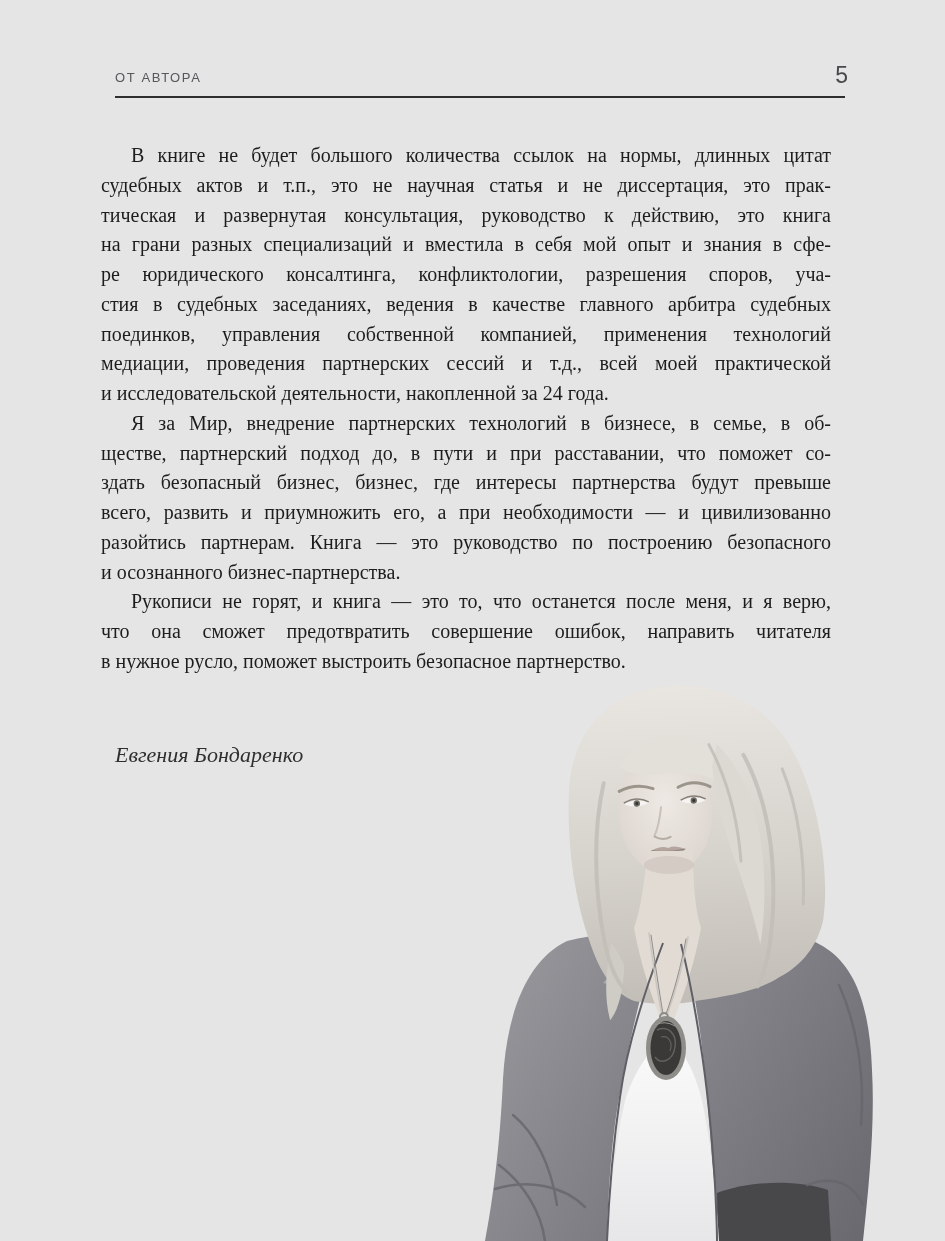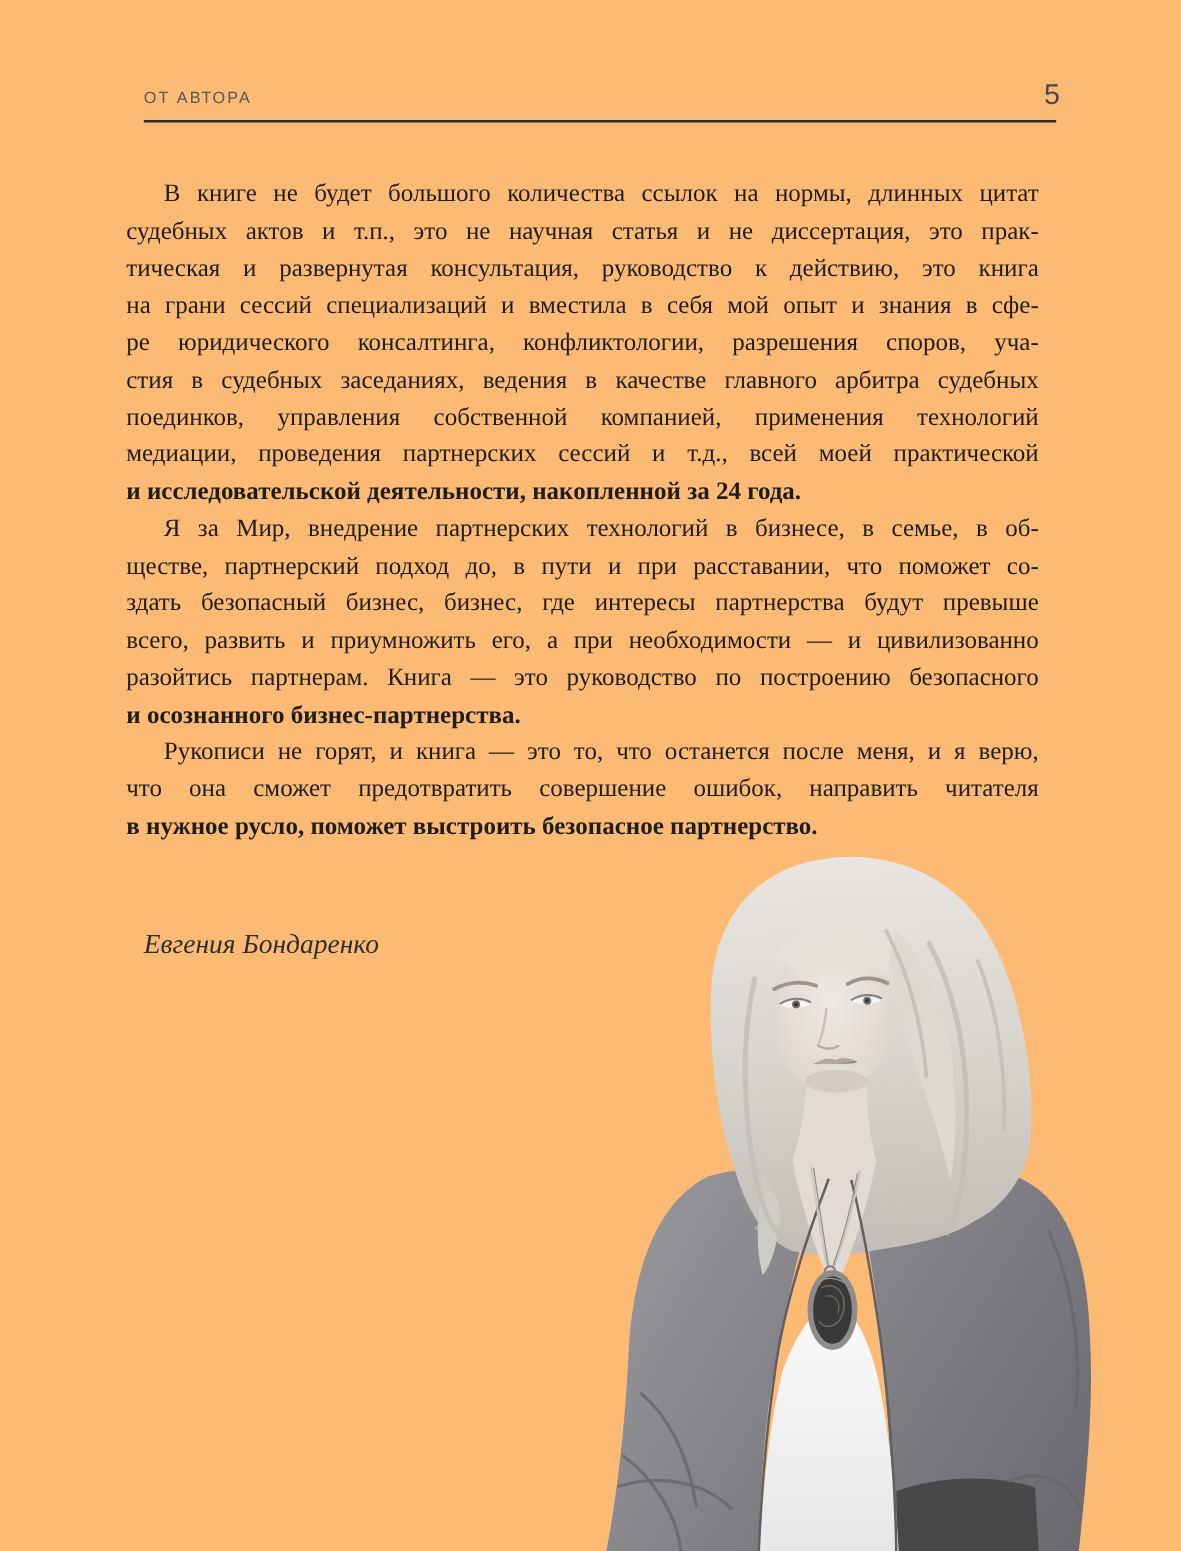--- a/index.html
+++ b/index.html
@@ -1,21 +1,21 @@
 <!DOCTYPE html>
 <html lang="ru"><head>
 <meta charset="utf-8">
 <style>
   * { margin: 0; padding: 0; box-sizing: border-box; }
   html, body { background: #ffffff; }
   .page {
     position: relative;
     width: 945px;
     height: 1241px;
-    background: #fdba74;
+    background: #e5e5e5;
     overflow: hidden;
     font-family: "Liberation Serif", serif;
   }
   .section-title {
     position: absolute;
     left: 115px;
     top: 70px;
     font-family: "Liberation Sans", sans-serif;
     font-size: 13px;
     letter-spacing: 1.6px;
@@ -45,21 +45,21 @@
     width: 730px;
     font-size: 20px;
     line-height: 29.75px;
     color: #1d1d1d;
   }
   .line {
     text-align: justify;
     text-align-last: justify;
     white-space: normal;
   }
-  .line.last { text-align-last: left; font-weight: bold; }
+  .line.last { text-align-last: left; }
   .line.indent { text-indent: 30px; }
   .signature {
     position: absolute;
     left: 115px;
     top: 702px;
     font-size: 22px;
     font-style: italic;
     color: #2f2f2f;
     margin-top: 40px;
   }
@@ -79,21 +79,21 @@
 
   <div class="section-title">ОТ АВТОРА</div>
   <div class="page-number">5</div>
   <div class="header-rule"></div>
 
   <div class="text-block">
 
     <div class="line indent">В книге не будет большого количества ссылок на нормы, длинных цитат</div>
     <div class="line">судебных актов и т.п., это не научная статья и не диссертация, это прак-</div>
     <div class="line">тическая и развернутая консультация, руководство к действию, это книга</div>
-    <div class="line">на грани сессий специализаций и вместила в себя мой опыт и знания в сфе-</div>
+    <div class="line">на грани разных специализаций и вместила в себя мой опыт и знания в сфе-</div>
     <div class="line">ре юридического консалтинга, конфликтологии, разрешения споров, уча-</div>
     <div class="line">стия в судебных заседаниях, ведения в качестве главного арбитра судебных</div>
     <div class="line">поединков, управления собственной компанией, применения технологий</div>
     <div class="line">медиации, проведения партнерских сессий и т.д., всей моей практической</div>
     <div class="line last">и исследовательской деятельности, накопленной за 24 года.</div>
 
     <div class="line indent">Я за Мир, внедрение партнерских технологий в бизнесе, в семье, в об-</div>
     <div class="line">ществе, партнерский подход до, в пути и при расставании, что поможет со-</div>
     <div class="line">здать безопасный бизнес, бизнес, где интересы партнерства будут превыше</div>
     <div class="line">всего, развить и приумножить его, а при необходимости — и цивилизованно</div>

